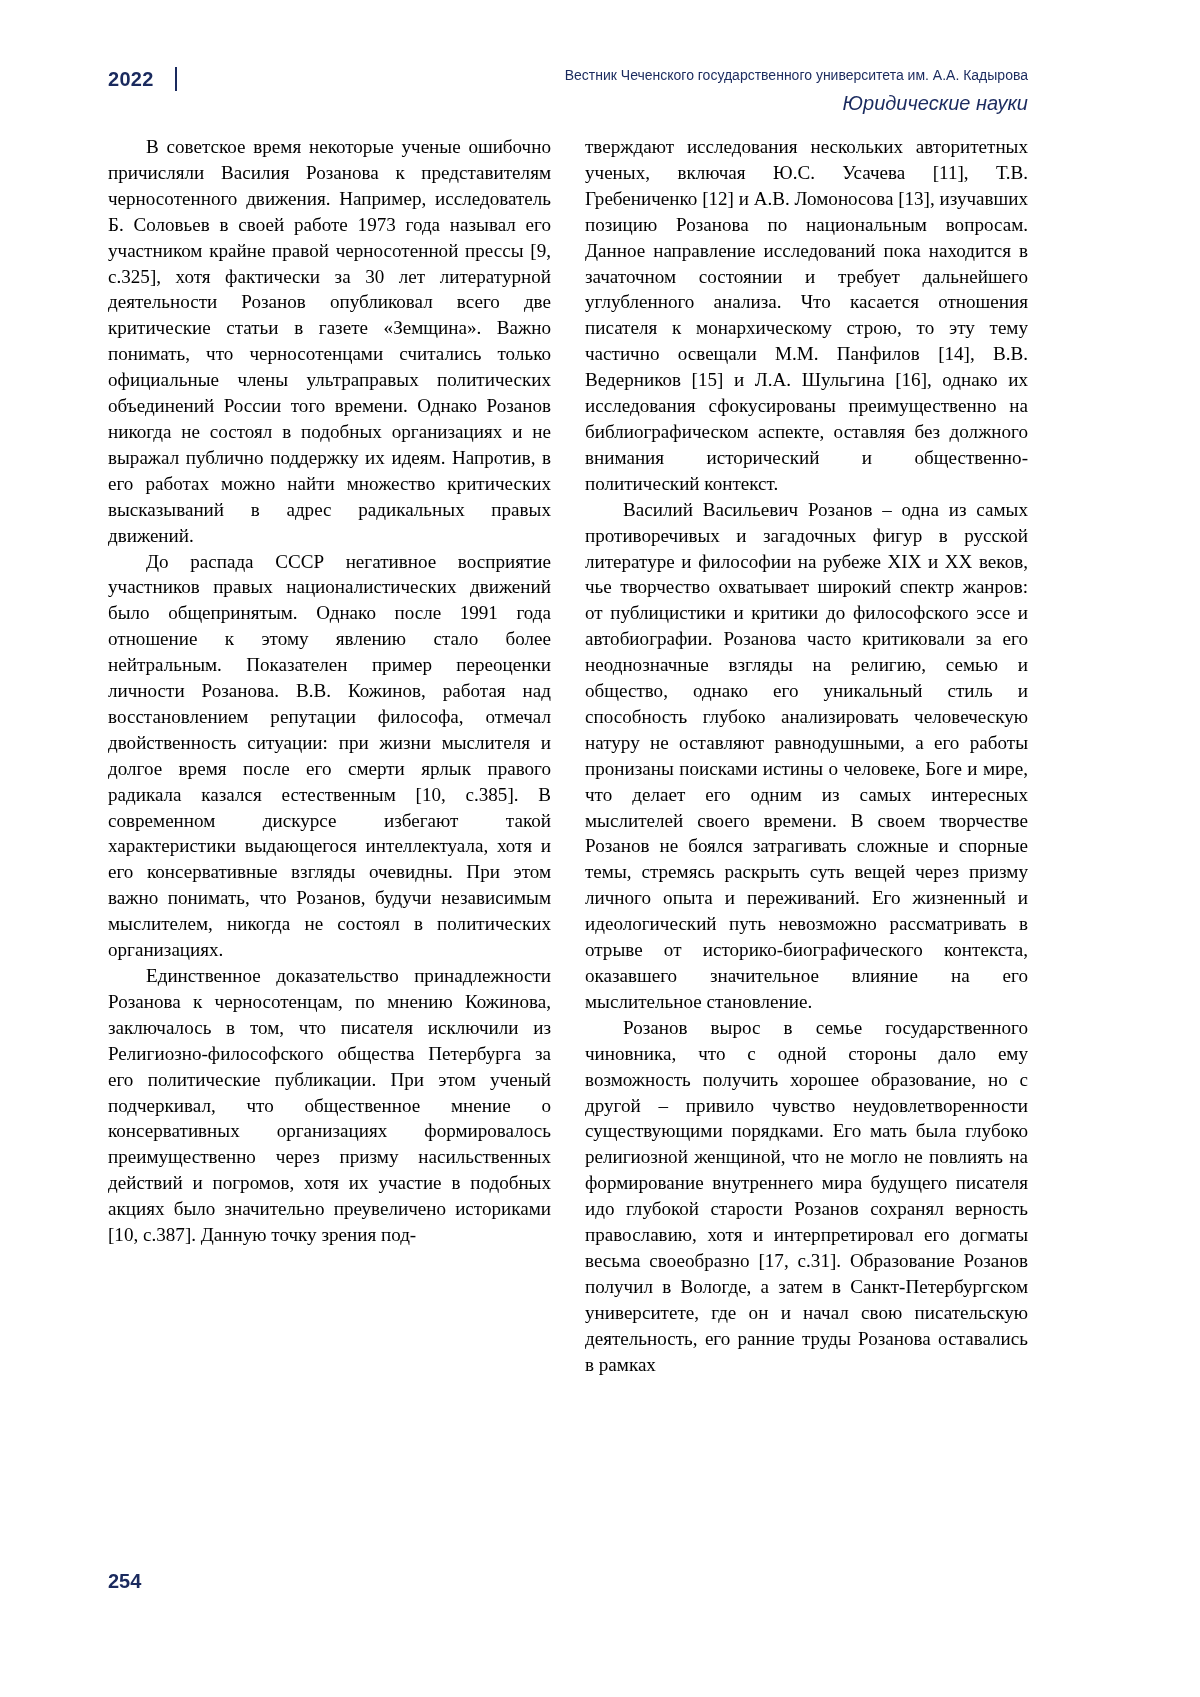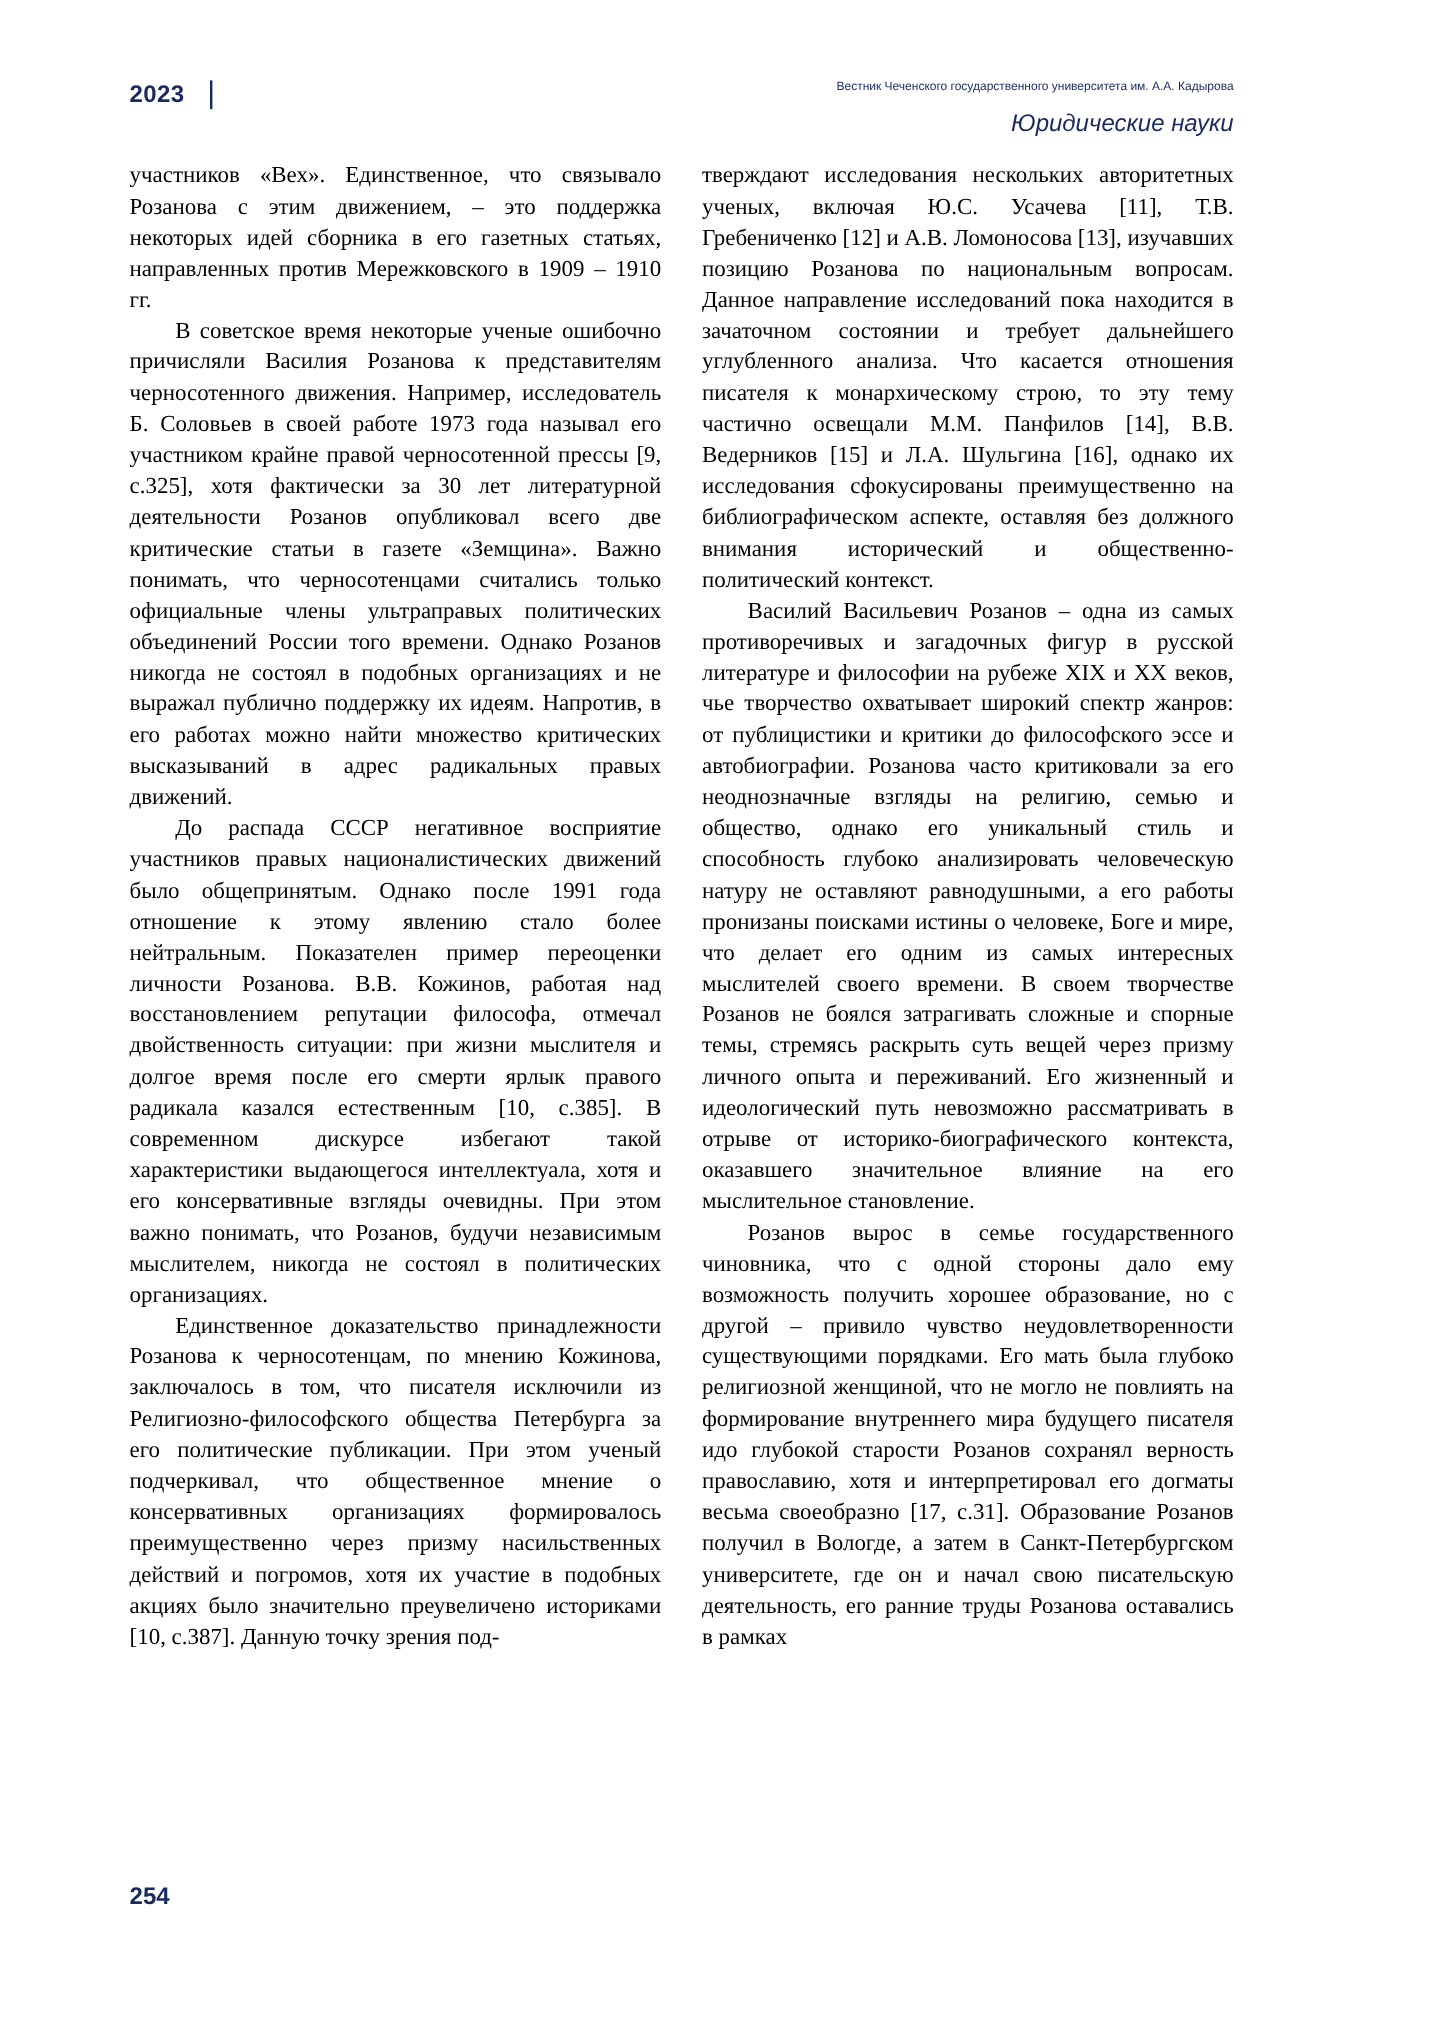--- a/index.html
+++ b/index.html
@@ -47,21 +47,21 @@
     top: 5px;
     width: 2px;
     height: 24px;
     background: #1a2a5e;
   }
   .header-title {
     position: absolute;
     right: 0;
     top: 5px;
     font-family: "Liberation Sans", sans-serif;
-    font-size: 10px;
+    font-size: 14px;
     color: #1a2a5e;
     white-space: nowrap;
   }
   .header-subtitle {
     position: absolute;
     right: 0;
     top: 30px;
     font-family: "Liberation Sans", sans-serif;
     font-style: italic;
     font-size: 20px;
@@ -105,29 +105,28 @@
     font-size: 20px;
     color: #1a2a5e;
   }
 </style>
 </head>
 <body>
 
 <div class="page">
 
   <div class="header">
-    <span class="header-year">2023</span>
+    <span class="header-year">2022</span>
     <span class="header-bar"></span>
     <span class="header-title">Вестник Чеченского государственного университета им. А.А. Кадырова</span>
     <span class="header-subtitle">Юридические науки</span>
   </div>
 
   <div class="columns">
     <div class="col">
-      <p class="noindent">участников «Вех». Единственное, что связывало Розанова с этим движением, – это поддержка некоторых идей сборника в его газетных статьях, направленных против Мережковского в 1909 – 1910 гг.</p>
       <p>В советское время некоторые ученые ошибочно причисляли Василия Розанова к представителям черносотенного движения. Например, исследователь Б. Соловьев в своей работе 1973 года называл его участником крайне правой черносотенной прессы [9, с.325], хотя фактически за 30 лет литературной деятельности Розанов опубликовал всего две критические статьи в газете «Земщина». Важно понимать, что черносотенцами считались только официальные члены ультраправых политических объединений России того времени. Однако Розанов никогда не состоял в подобных организациях и не выражал публично поддержку их идеям. Напротив, в его работах можно найти множество критических высказываний в адрес радикальных правых движений.</p>
       <p>До распада СССР негативное восприятие участников правых националистических движений было общепринятым. Однако после 1991 года отношение к этому явлению стало более нейтральным. Показателен пример переоценки личности Розанова. В.В. Кожинов, работая над восстановлением репутации философа, отмечал двойственность ситуации: при жизни мыслителя и долгое время после его смерти ярлык правого радикала казался естественным [10, с.385]. В современном дискурсе избегают такой характеристики выдающегося интеллектуала, хотя и его консервативные взгляды очевидны. При этом важно понимать, что Розанов, будучи независимым мыслителем, никогда не состоял в политических организациях.</p>
       <p>Единственное доказательство принадлежности Розанова к черносотенцам, по мнению Кожинова, заключалось в том, что писателя исключили из Религиозно-философского общества Петербурга за его политические публикации. При этом ученый подчеркивал, что общественное мнение о консервативных организациях формировалось преимущественно через призму насильственных действий и погромов, хотя их участие в подобных акциях было значительно преувеличено историками [10, с.387]. Данную точку зрения под-</p>
     </div>
     <div class="col">
       <p class="noindent">тверждают исследования нескольких авторитетных ученых, включая Ю.С. Усачева [11], Т.В. Гребениченко [12] и А.В. Ломоносова [13], изучавших позицию Розанова по национальным вопросам. Данное направление исследований пока находится в зачаточном состоянии и требует дальнейшего углубленного анализа. Что касается отношения писателя к монархическому строю, то эту тему частично освещали М.М. Панфилов [14], В.В. Ведерников [15] и Л.А. Шульгина [16], однако их исследования сфокусированы преимущественно на библиографическом аспекте, оставляя без должного внимания исторический и общественно-политический контекст.</p>
       <p>Василий Васильевич Розанов – одна из самых противоречивых и загадочных фигур в русской литературе и философии на рубеже XIX и XX веков, чье творчество охватывает широкий спектр жанров: от публицистики и критики до философского эссе и автобиографии. Розанова часто критиковали за его неоднозначные взгляды на религию, семью и общество, однако его уникальный стиль и способность глубоко анализировать человеческую натуру не оставляют равнодушными, а его работы пронизаны поисками истины о человеке, Боге и мире, что делает его одним из самых интересных мыслителей своего времени. В своем творчестве Розанов не боялся затрагивать сложные и спорные темы, стремясь раскрыть суть вещей через призму личного опыта и переживаний. Его жизненный и идеологический путь невозможно рассматривать в отрыве от историко-биографического контекста, оказавшего значительное влияние на его мыслительное становление.</p>
       <p>Розанов вырос в семье государственного чиновника, что с одной стороны дало ему возможность получить хорошее образование, но с другой – привило чувство неудовлетворенности существующими порядками. Его мать была глубоко религиозной женщиной, что не могло не повлиять на формирование внутреннего мира будущего писателя идо глубокой старости Розанов сохранял верность православию, хотя и интерпретировал его догматы весьма своеобразно [17, с.31]. Образование Розанов получил в Вологде, а затем в Санкт-Петербургском университете, где он и начал свою писательскую деятельность, его ранние труды Розанова оставались в рамках</p>
     </div>
   </div>

